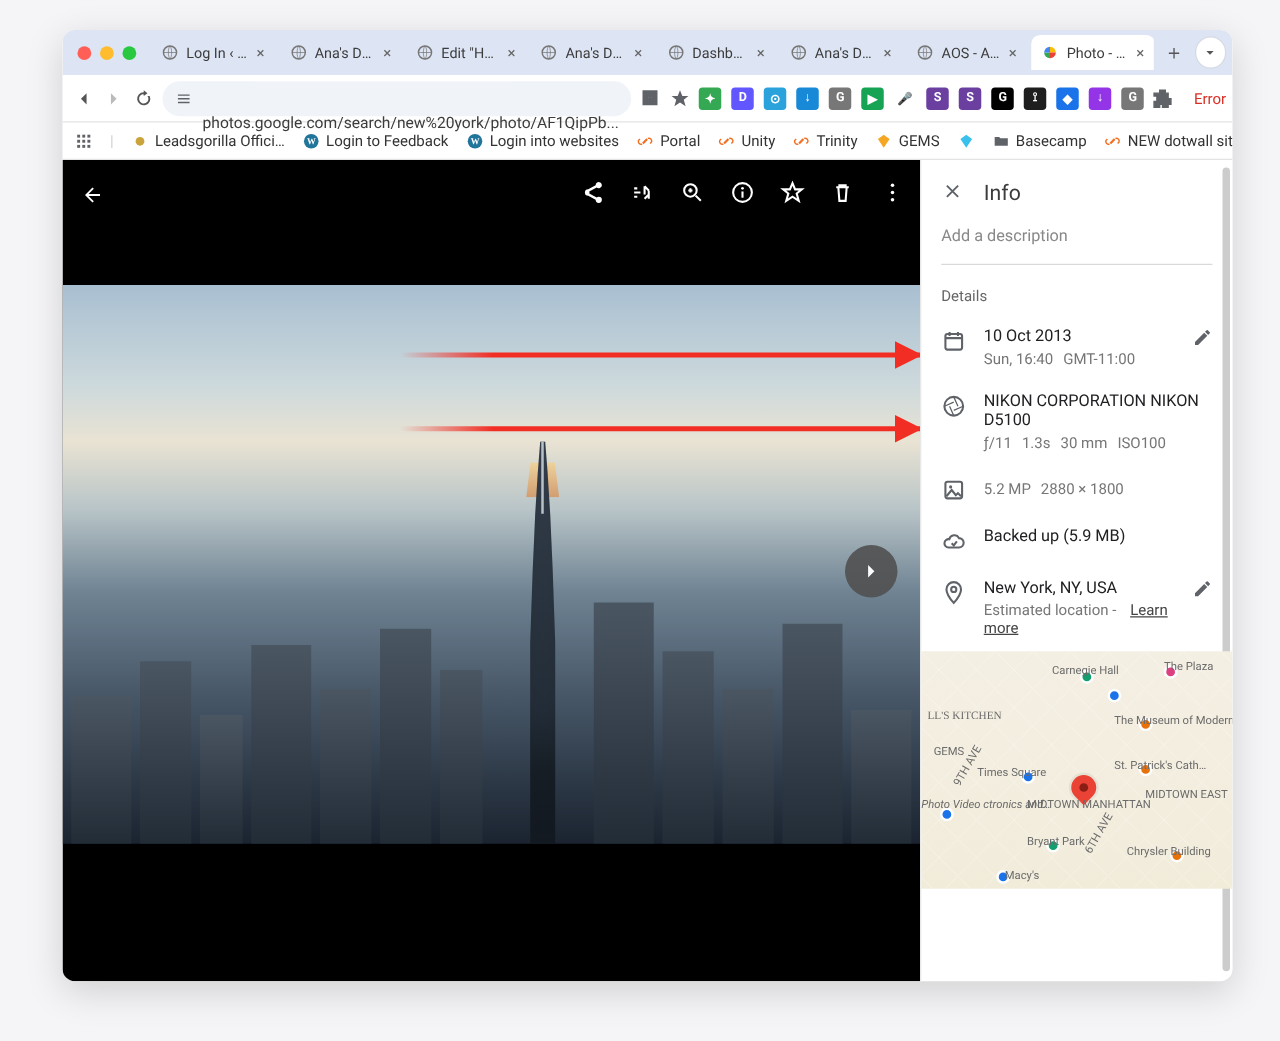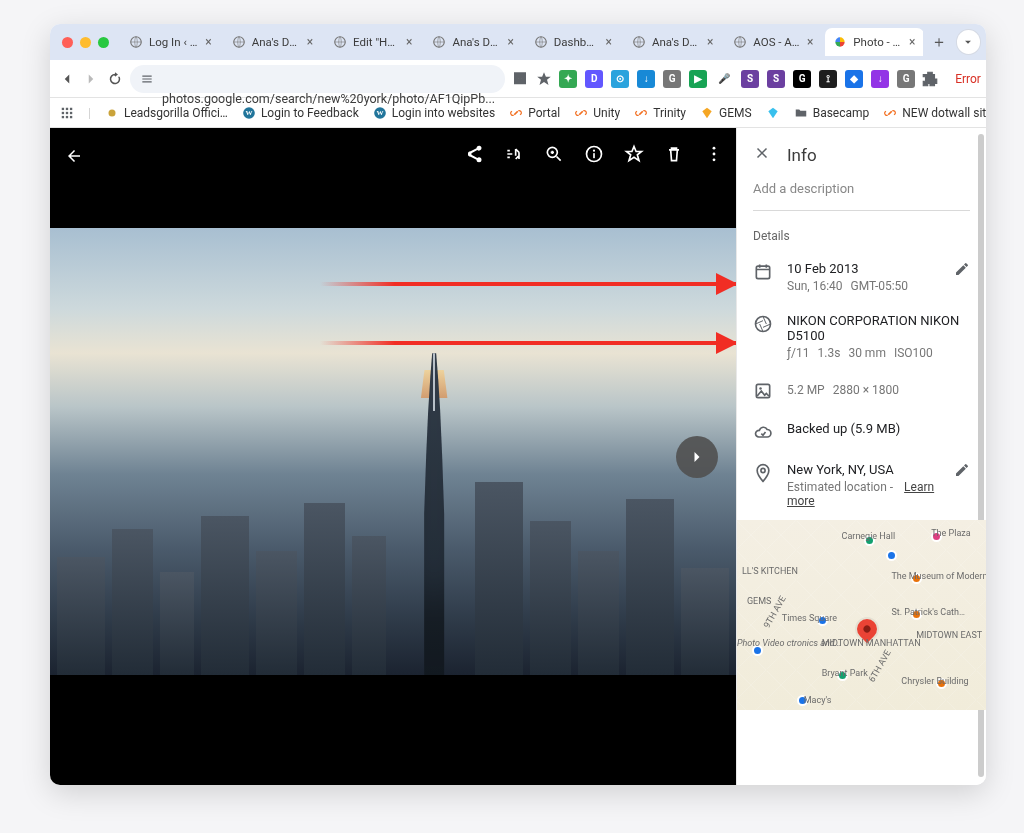--- a/index.html
+++ b/index.html
@@ -489,22 +489,22 @@
       </div>
       <div class="desc">Add a description</div>
       <div class="details-label">Details</div>
 
       <div class="row">
         <svg class="ic" viewBox="0 0 24 24">
             <rect x="4" y="5" width="16" height="15" rx="2" fill="none" stroke="currentColor" stroke-width="2"></rect>
             <path d="M4 9h16M8 3v4M16 3v4" stroke="currentColor" stroke-width="2"></path>
           </svg>
         <div class="body">
-          <div class="line1">10 Feb 2013</div>
-          <div class="line2"><span>Sun, 16:40</span><span>GMT-05:50</span></div>
+          <div class="line1">10 Oct 2013</div>
+          <div class="line2"><span>Sun, 16:40</span><span>GMT-11:00</span></div>
         </div>
         <svg class="edit" viewBox="0 0 24 24">
             <path fill="currentColor" d="M3 17.25V21h3.75l11-11-3.75-3.75zM20.7 7.04a1 1 0 0 0 0-1.41l-2.34-2.34a1 1 0 0 0-1.41 0L15 5.24l3.75 3.75z"></path>
           </svg>
       </div>
 
       <div class="row">
         <svg class="ic" viewBox="0 0 24 24">
             <circle cx="12" cy="12" r="9" fill="none" stroke="currentColor" stroke-width="2"></circle>
             <path d="M12 3l4 9M21 12l-9 4M12 21l-4-9M3 12l9-4" stroke="currentColor" stroke-width="1.2"></path>
@@ -557,21 +557,21 @@
         <div class="poi p" style="left:78%;top:6%"></div>
         <div class="poi bl" style="left:60%;top:16%"></div>
         <div class="poi b" style="left:70%;top:28%"></div>
         <div class="poi bl" style="left:32%;top:50%"></div>
         <div class="poi b" style="left:70%;top:47%"></div>
         <div class="poi" style="left:40%;top:79%"></div>
         <div class="poi bl" style="left:6%;top:66%"></div>
         <div class="poi bl" style="left:24%;top:92%"></div>
         <div class="poi b" style="left:80%;top:83%"></div>
         <div id="map-labels">
-            <div class="map-label" style="left: 2%; top: 24%;">LL'S KITCHEN</div>
+            <div class="map-label" style="left: 2%; top: 24%; font-family: Liberation Serif, serif;">LL'S KITCHEN</div>
             <div class="map-label" style="left: 42%; top: 6%;">Carnegie Hall</div>
             <div class="map-label" style="left: 78%; top: 4%;">The Plaza</div>
             <div class="map-label" style="left: 4%; top: 40%;">GEMS</div>
             <div class="map-label" style="left: 8%; top: 46%; transform: rotate(-60deg);">9TH AVE</div>
             <div class="map-label" style="left: 62%; top: 27%;">The Museum of Modern Art</div>
             <div class="map-label" style="left: 18%; top: 49%;">Times Square</div>
             <div class="map-label" style="left: 62%; top: 46%;">St. Patrick's Cath…</div>
             <div class="map-label" style="left: 0%; top: 62%; font-style: italic;">Photo Video ctronics and…</div>
             <div class="map-label" style="left: 34%; top: 62%;">MIDTOWN MANHATTAN</div>
             <div class="map-label" style="left: 72%; top: 58%;">MIDTOWN EAST</div>

